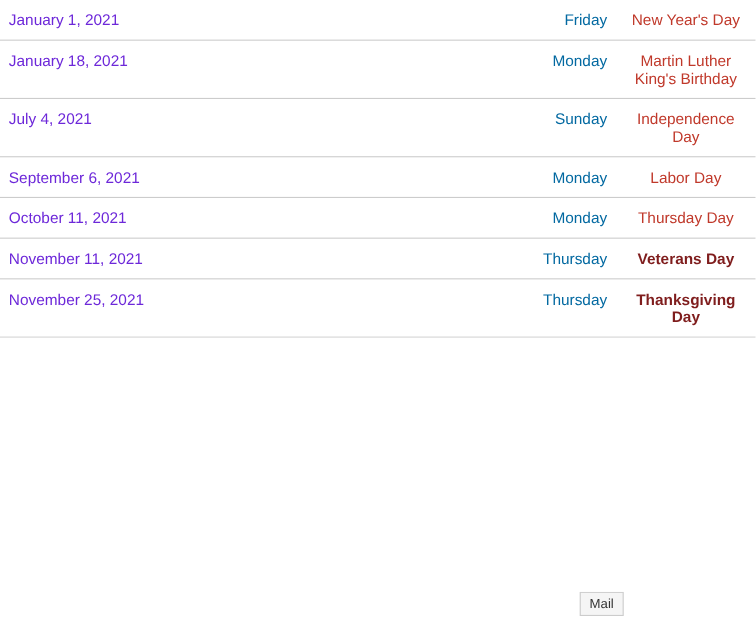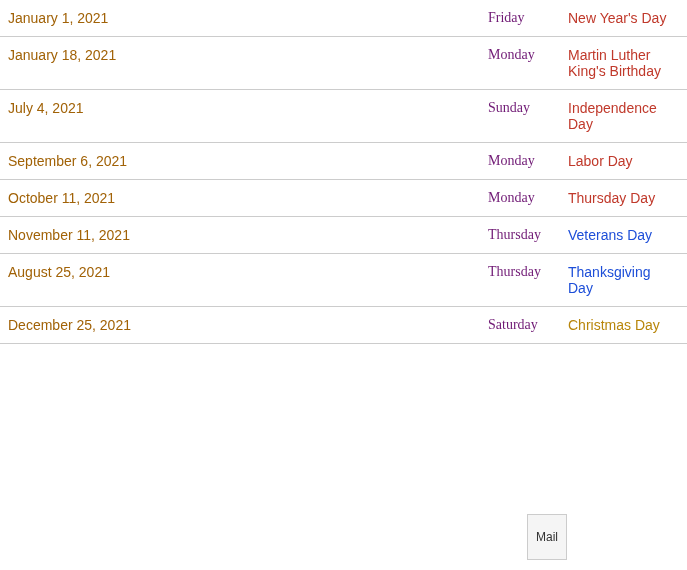--- a/index.html
+++ b/index.html
@@ -17,45 +17,46 @@
       width: 100%;
       border-collapse: collapse;
     }
     td {
       padding: 10px 8px;
       vertical-align: top;
       border-bottom: 1px solid #ccc;
     }
     .col-date {
       width: 480px;
-      color: #a16207;
+      color: #6d28d9;
     }
     .col-day {
       width: 80px;
-      color: #701a75;
-      text-align: left;
-      font-family: Liberation Serif, serif;
+      color: #0369a1;
+      text-align: right;
     }
     .col-name {
       width: 127px;
       color: #c0392b;
+      text-align: center;
     }
     .col-name.blue {
-      color: #1d4ed8;
+      color: #7f1d1d;
+      font-weight: bold;
     }
     .col-name.gold {
       color: #b8860b;
     }
     .tooltip-mail {
       position: fixed;
       bottom: 10px;
       right: 120px;
       background: #f5f5f5;
       border: 1px solid #ccc;
-      padding: 15px 8px;
+      padding: 3px 8px;
       font-size: 12px;
       color: #333;
     }
   </style>
 </head>
 <body>
 
 <table id="holidays-table">
   <tbody id="table-body">
   <tr>
@@ -82,25 +83,20 @@
         <td class="col-date">October 11, 2021</td>
         <td class="col-day">Monday</td>
         <td class="col-name">Thursday Day</td>
       </tr>
       <tr>
         <td class="col-date">November 11, 2021</td>
         <td class="col-day">Thursday</td>
         <td class="col-name blue">Veterans Day</td>
       </tr>
       <tr>
-        <td class="col-date">August 25, 2021</td>
+        <td class="col-date">November 25, 2021</td>
         <td class="col-day">Thursday</td>
         <td class="col-name blue">Thanksgiving Day</td>
-      </tr>
-      <tr>
-        <td class="col-date">December 25, 2021</td>
-        <td class="col-day">Saturday</td>
-        <td class="col-name gold">Christmas Day</td>
       </tr>
     </tbody>
 </table>
 
 <div class="tooltip-mail">Mail</div>
 
 </body></html>

